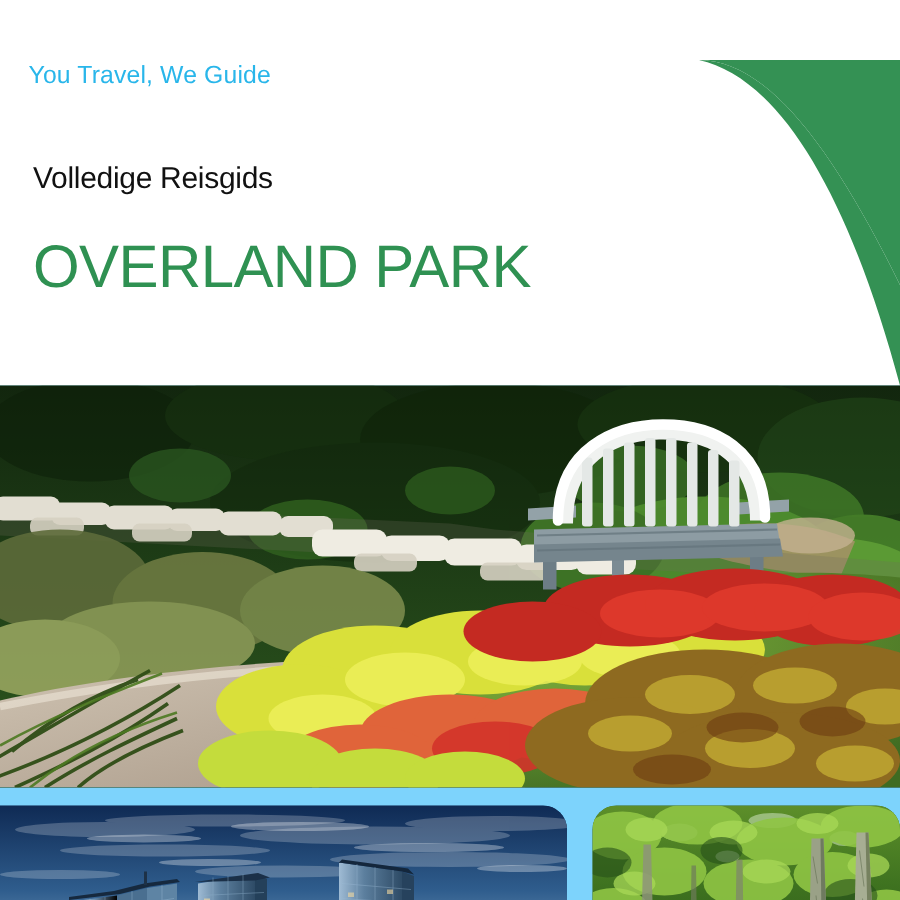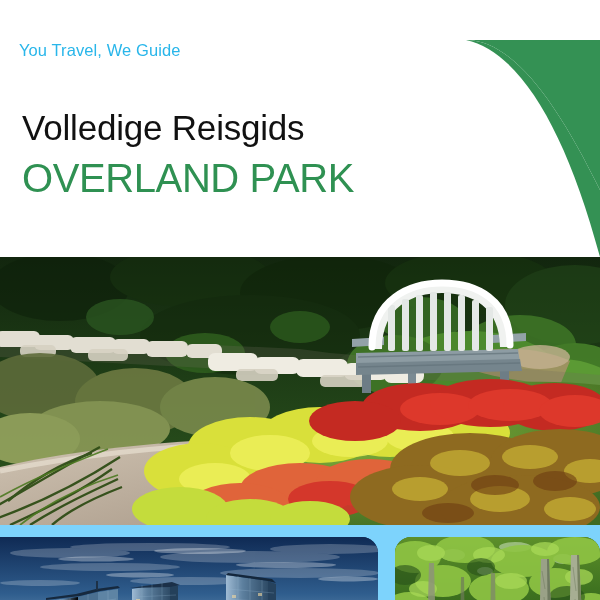--- a/index.html
+++ b/index.html
@@ -44,21 +44,21 @@
     top: 1px;
     font-size: 16.5px;
     letter-spacing: 0.1px;
     color: #29b6ea;
     white-space: nowrap;
   }
   .subtitle {
     position: absolute;
     left: 22px;
     top: 68px;
-    font-size: 35px;
+    font-size: 20px;
     font-weight: 400;
     color: #111111;
     white-space: nowrap;
     letter-spacing: -0.2px;
   }
   .title {
     position: absolute;
     left: 22px;
     top: 116px;
     font-size: 40px;

